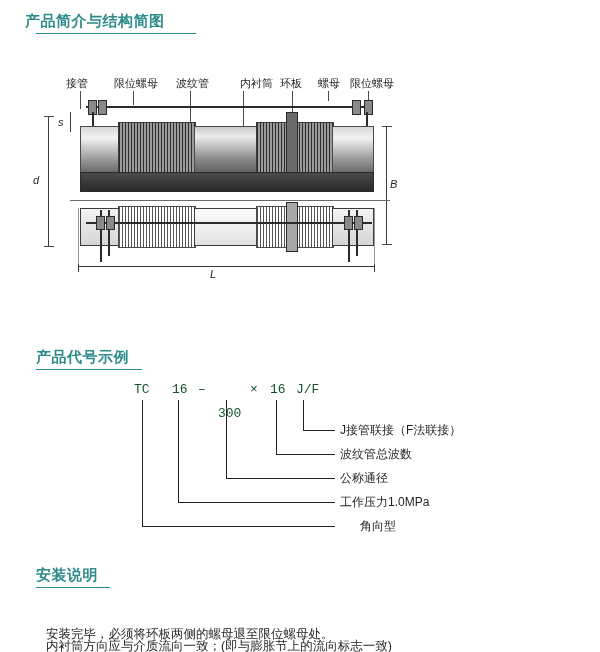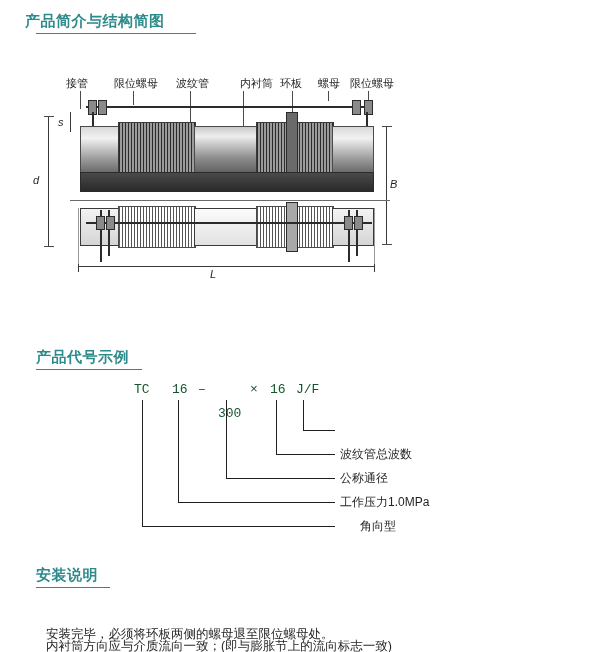--- a/index.html
+++ b/index.html
@@ -249,20 +249,21 @@
   <div class="cl-v" style="left:226px; top:30px; height:78px;"></div>
   <div class="cl-v" style="left:178px; top:30px; height:102px;"></div>
   <div class="cl-v" style="left:142px; top:30px; height:126px;"></div>
 
   <div class="cl-h" style="left:303px; top:60px; width:32px;"></div>
   <div class="cl-h" style="left:276px; top:84px; width:59px;"></div>
   <div class="cl-h" style="left:226px; top:108px; width:109px;"></div>
   <div class="cl-h" style="left:178px; top:132px; width:157px;"></div>
   <div class="cl-h" style="left:142px; top:156px; width:193px;"></div>
 
+  <div class="code-desc" style="left:340px; top:52px;">J接管联接（F法联接）</div>
   <div class="code-desc" style="left:340px; top:76px;">波纹管总波数</div>
   <div class="code-desc" style="left:340px; top:100px;">公称通径</div>
   <div class="code-desc" style="left:340px; top:124px;">工作压力1.0MPa</div>
   <div class="code-desc" style="left:340px; top:148px;margin-left:20px;">角向型</div>
 </div>
 
 <div class="section-title" style="left:36px; top:566px;">安装说明</div>
 <div class="title-underline" style="left:36px; top:587px; width:74px;"></div>
 
 <div class="note-line" style="left:46px; top:638px;">内衬筒方向应与介质流向一致；(即与膨胀节上的流向标志一致)</div>

